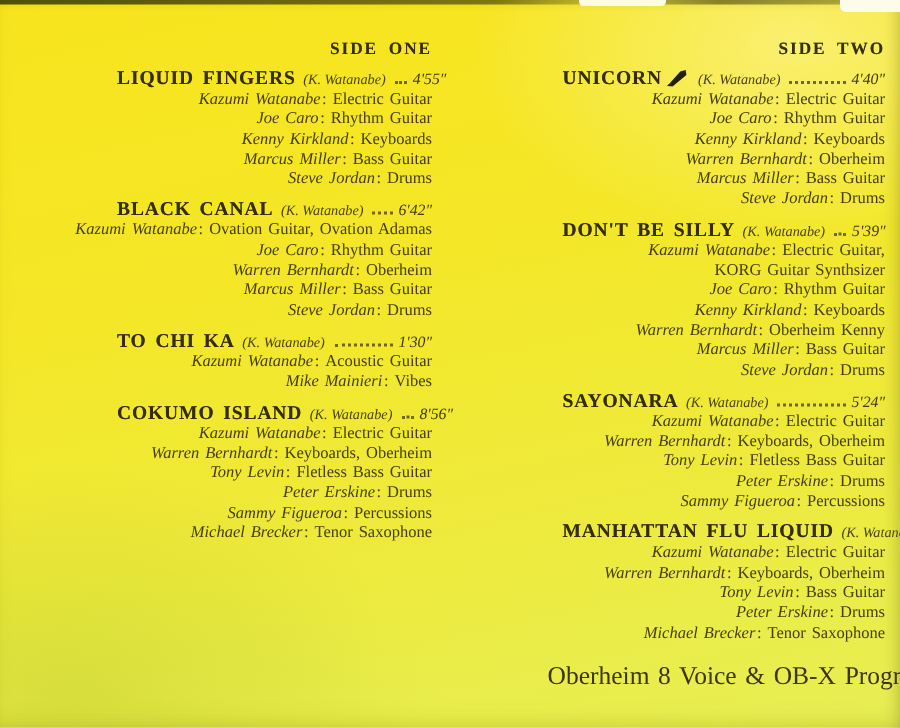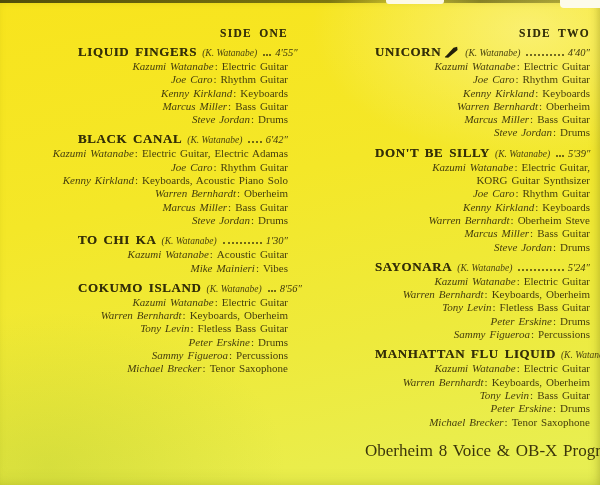--- a/index.html
+++ b/index.html
@@ -83,23 +83,22 @@
         <div class="credit"><span class="cname">Marcus Miller</span><span class="colon">:</span><span class="crole">Bass Guitar</span></div>
         <div class="credit"><span class="cname">Steve Jordan</span><span class="colon">:</span><span class="crole">Drums</span></div>
       </div>
       <div class="track">
         <div class="thead">
           <span class="ttitle">BLACK CANAL</span>
           <span class="comp">(K. Watanabe)</span>
           <span class="leader"></span>
           <span class="dur">6'42″</span>
         </div>
-        <div class="credit"><span class="cname">Kazumi Watanabe</span><span class="colon">:</span><span class="crole">Electric Guitar, Electric Adamas</span></div>
+        <div class="credit"><span class="cname">Kazumi Watanabe</span><span class="colon">:</span><span class="crole">Ovation Guitar, Ovation Adamas</span></div>
         <div class="credit"><span class="cname">Joe Caro</span><span class="colon">:</span><span class="crole">Rhythm Guitar</span></div>
-        <div class="credit"><span class="cname">Kenny Kirkland</span><span class="colon">:</span><span class="crole">Keyboards, Acoustic Piano Solo</span></div>
         <div class="credit"><span class="cname">Warren Bernhardt</span><span class="colon">:</span><span class="crole">Oberheim</span></div>
         <div class="credit"><span class="cname">Marcus Miller</span><span class="colon">:</span><span class="crole">Bass Guitar</span></div>
         <div class="credit"><span class="cname">Steve Jordan</span><span class="colon">:</span><span class="crole">Drums</span></div>
       </div>
       <div class="track">
         <div class="thead">
           <span class="ttitle">TO CHI KA</span>
           <span class="comp">(K. Watanabe)</span>
           <span class="leader"></span>
           <span class="dur">1'30″</span>
@@ -148,21 +147,21 @@
         <div class="thead">
           <span class="ttitle">DON'T BE SILLY</span>
           <span class="comp">(K. Watanabe)</span>
           <span class="leader"></span>
           <span class="dur">5'39″</span>
         </div>
         <div class="credit"><span class="cname">Kazumi Watanabe</span><span class="colon">:</span><span class="crole">Electric Guitar,</span></div>
         <div class="credit role2">KORG Guitar Synthsizer</div>
         <div class="credit"><span class="cname">Joe Caro</span><span class="colon">:</span><span class="crole">Rhythm Guitar</span></div>
         <div class="credit"><span class="cname">Kenny Kirkland</span><span class="colon">:</span><span class="crole">Keyboards</span></div>
-        <div class="credit"><span class="cname">Warren Bernhardt</span><span class="colon">:</span><span class="crole">Oberheim Steve</span></div>
+        <div class="credit"><span class="cname">Warren Bernhardt</span><span class="colon">:</span><span class="crole">Oberheim Kenny</span></div>
         <div class="credit"><span class="cname">Marcus Miller</span><span class="colon">:</span><span class="crole">Bass Guitar</span></div>
         <div class="credit"><span class="cname">Steve Jordan</span><span class="colon">:</span><span class="crole">Drums</span></div>
       </div>
       <div class="track">
         <div class="thead">
           <span class="ttitle">SAYONARA</span>
           <span class="comp">(K. Watanabe)</span>
           <span class="leader"></span>
           <span class="dur">5'24″</span>
         </div>

